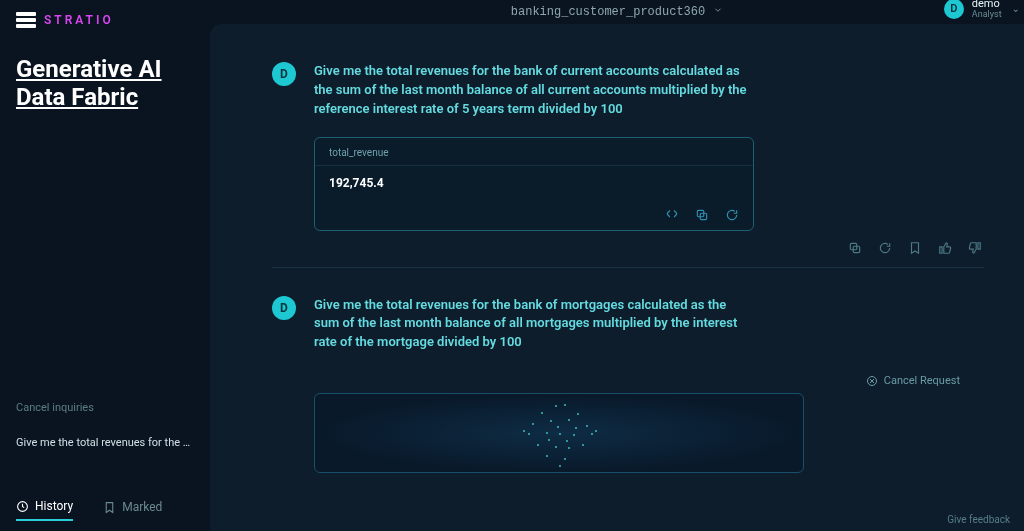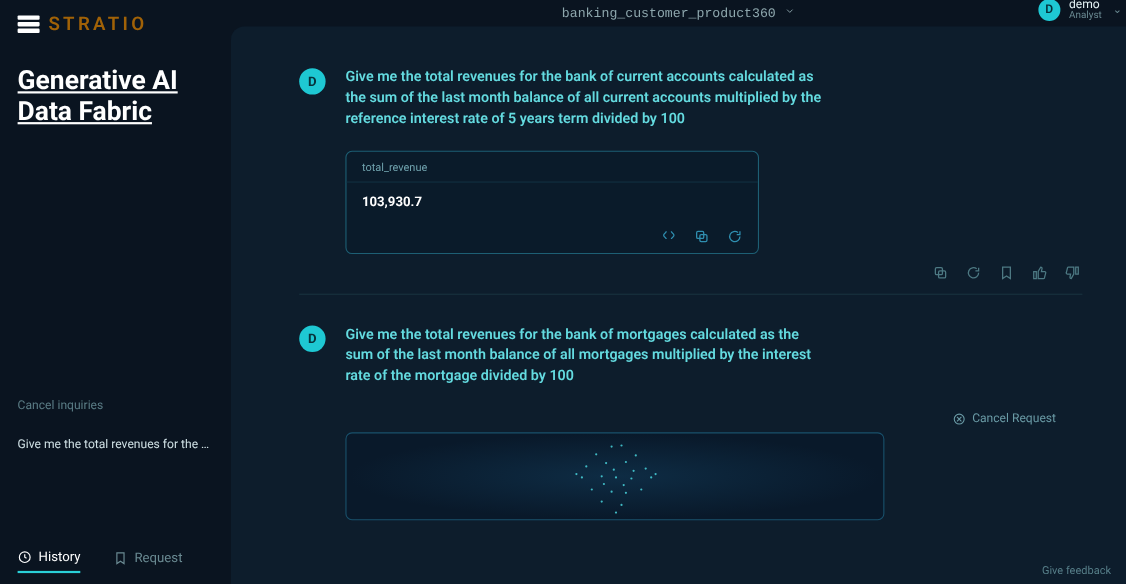--- a/index.html
+++ b/index.html
@@ -16,22 +16,22 @@
   .sidebar {
     width: 210px;
     background: #0a1420;
     display: flex;
     flex-direction: column;
     padding: 12px 16px 0 16px;
   }
   .logo-row {
     display: flex; align-items: center; gap: 8px;
     margin-bottom: 28px;
-    font-weight: 600; letter-spacing: 3px; font-size: 17px;
-    color: #a16207;
+    font-weight: 600; letter-spacing: 3px; font-size: 12px;
+    color: #d946ef;
   }
   .logo-mark {
     width: 20px; height: 16px;
     display: flex; flex-direction: column; gap: 2px;
   }
   .logo-mark span {
     display: block; height: 4px; background: #fff; border-radius: 1px;
   }
   .sidebar-title {
     font-size: 24px; font-weight: 700; line-height: 1.15;
@@ -49,21 +49,20 @@
   .inquiry-item {
     font-size: 11px; color: #cfe0e4;
     white-space: nowrap; overflow: hidden; text-overflow: ellipsis;
     margin-bottom: 50px;
   }
 
   .sidebar-tabs {
     display: flex; gap: 30px;
     padding-bottom: 10px;
     font-size: 12px;
-    margin-top: 39px;
   }
   .sidebar-tab {
     display: flex; align-items: center; gap: 6px;
     color: #6a8a92; padding-bottom: 6px;
     cursor: pointer;
   }
   .sidebar-tab.active {
     color: #fff;
     border-bottom: 2px solid #2ad0d8;
   }
@@ -124,21 +123,21 @@
     flex-shrink: 0;
   }
   .msg .text {
     color: #64dbe0;
     font-size: 13px; line-height: 1.45; font-weight: 600;
     max-width: 440px;
   }
 
   .result-card {
     margin-left: 42px;
-    width: 376px;
+    width: 440px;
     border: 1px solid #1d5f74;
     border-radius: 6px;
     overflow: hidden;
     background: #0a1b2a;
     margin-bottom: 10px;
   }
   .result-header {
     font-size: 10px; color: #6fa2ad;
     padding: 9px 14px 7px;
     border-bottom: 1px solid #123041;
@@ -237,21 +236,21 @@
         <svg viewBox="0 0 24 24" fill="none" stroke="currentColor" stroke-width="2">
             <circle cx="12" cy="12" r="9"></circle>
             <path d="M12 7v5l3 2"></path>
           </svg>
         <span>History</span>
       </div>
       <div class="sidebar-tab">
         <svg viewBox="0 0 24 24" fill="none" stroke="currentColor" stroke-width="2">
             <path d="M6 3h12v18l-6-4-6 4z"></path>
           </svg>
-        <span>Request</span>
+        <span>Marked</span>
       </div>
     </div>
   </aside>
 
   <main class="main">
     <div class="top-bar">
       <div class="project-selector">
         <span>banking_customer_product360</span>
         <svg width="10" height="10" viewBox="0 0 24 24" fill="none" stroke="currentColor" stroke-width="2">
             <path d="M6 9l6 6 6-6"></path>
@@ -269,21 +268,21 @@
 
     <div class="content">
 
       <div class="msg">
         <div class="avatar">D</div>
         <div class="text">Give me the total revenues for the bank of current accounts calculated as the sum of the last month balance of all current accounts multiplied by the reference interest rate of 5 years term divided by 100</div>
       </div>
 
       <div class="result-card">
         <div class="result-header">total_revenue</div>
-        <div class="result-value">103,930.7</div>
+        <div class="result-value">192,745.4</div>
         <div class="result-actions">
           <span class="ico">
             <svg viewBox="0 0 24 24" fill="none" stroke="currentColor" stroke-width="2">
                 <path d="M8 4c0 3-4 3-4 6s4 3 4 6M16 4c0 3 4 3 4 6s-4 3-4 6"></path>
               </svg>
           </span>
           <span class="ico">
             <svg viewBox="0 0 24 24" fill="none" stroke="currentColor" stroke-width="2">
                 <rect x="9" y="9" width="11" height="11" rx="2"></rect>
                 <rect x="4" y="4" width="11" height="11" rx="2"></rect>

